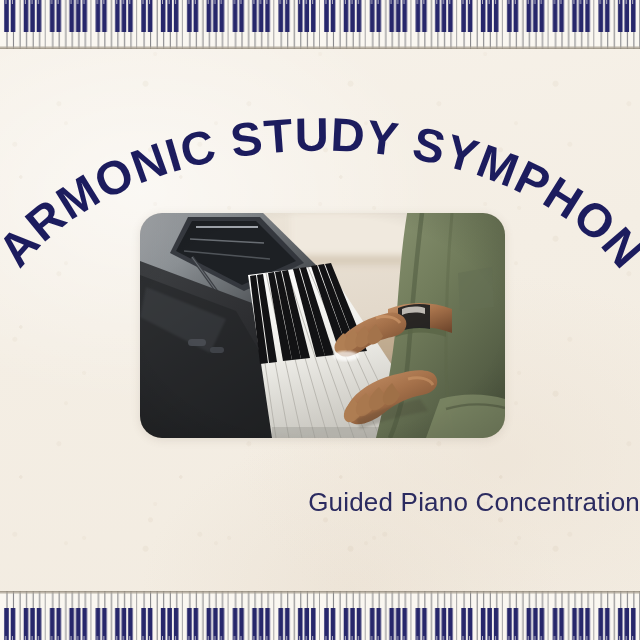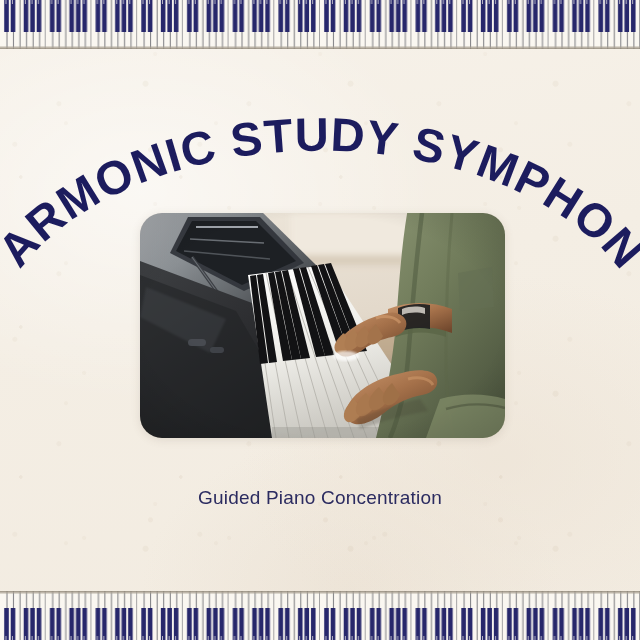--- a/index.html
+++ b/index.html
@@ -78,24 +78,24 @@
     z-index:2;
     box-shadow:0 2px 10px rgba(90,78,62,.13);
   }
   #photo-wrap svg { display:block; width:365px; height:225px; }
 
   
   #subtitle {
     position:absolute;
     left:0; top:487px;
     width:640px;
-    text-align:center;
+    text-align:right;
     z-index:3;
     font-family:"Liberation Sans", sans-serif;
-    font-size:19px;
+    font-size:26px;
     font-weight:400;
     letter-spacing:.2px;
     color:#2B2B60;
     white-space:nowrap;
   }
 </style>
 </head>
 <body>
 
 <div id="poster">

